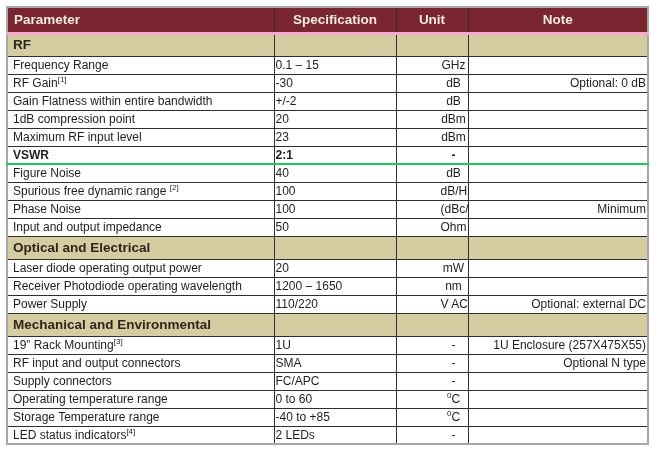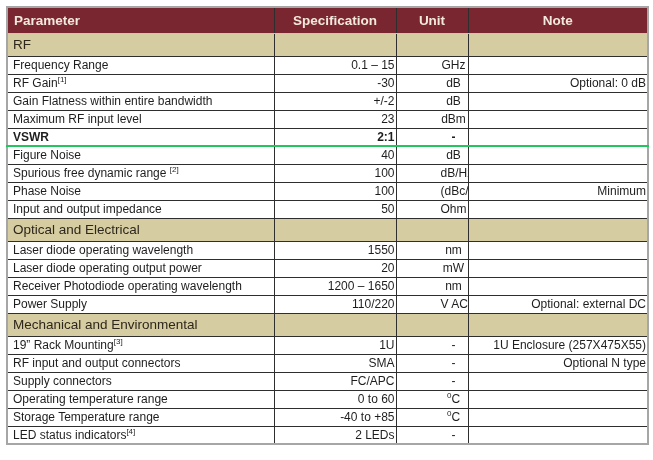--- a/index.html
+++ b/index.html
@@ -29,34 +29,34 @@
     border:1px solid var(--border-inner);
     overflow:hidden;white-space:nowrap;
     line-height:1;
     vertical-align:middle;
   }
   thead th{
     background:var(--header-bg);
     color:var(--header-text);
     font-size:13.5px;font-weight:bold;
     height:26px;text-align:center;
-    border-bottom:1px solid #f9a8d4;
+    border-bottom:3px solid #f9a8d4;
   }
   thead th.col-parameter{text-align:left;padding-left:6px;}
   tr.section-row td{
     background:var(--section-bg);
     color:var(--section-text);
-    font-size:13.5px;font-weight:normal;
+    font-size:13.5px;font-weight:bold;
     height:23px;
   }
   tr.section-row td.section-title{padding-left:5px;}
   tbody tr.data-row{height:18px;}
   tbody tr.data-row td{font-size:12px;}
   td.cell-param{text-align:left;padding-left:5px;}
-  td.cell-spec{text-align:right;}
+  td.cell-spec{text-align:left;}
   td.cell-unit{text-align:center;padding-left:44px;}
   td.cell-note{text-align:right;padding-left:6px;}
   sup{font-size:8px;line-height:0;}
   tr.divider-below td{border-bottom:2px solid #22c55e;font-weight:bold;}
 </style>
 </head>
 <body>
 
 <div class="page">
   <table class="spec-table">
@@ -93,20 +93,26 @@
           <td class="cell-unit">dB</td>
           <td class="cell-note">Optional: 0 dB</td>
         </tr>
         <tr class="data-row">
           <td class="cell-param">Gain Flatness within entire bandwidth</td>
           <td class="cell-spec">+/-2</td>
           <td class="cell-unit">dB</td>
           <td class="cell-note"></td>
         </tr>
         <tr class="data-row">
+          <td class="cell-param">1dB compression point</td>
+          <td class="cell-spec">20</td>
+          <td class="cell-unit">dBm</td>
+          <td class="cell-note"></td>
+        </tr>
+        <tr class="data-row">
           <td class="cell-param">Maximum RF input level</td>
           <td class="cell-spec">23</td>
           <td class="cell-unit">dBm</td>
           <td class="cell-note"></td>
         </tr>
         <tr class="data-row divider-below">
           <td class="cell-param">VSWR</td>
           <td class="cell-spec">2:1</td>
           <td class="cell-unit">-</td>
           <td class="cell-note"></td>
@@ -133,26 +139,20 @@
           <td class="cell-param">Input and output impedance</td>
           <td class="cell-spec">50</td>
           <td class="cell-unit">Ohm</td>
           <td class="cell-note"></td>
         </tr>
         <tr class="section-row">
           <td class="section-title">Optical and Electrical</td>
           <td></td>
           <td></td>
           <td></td>
-        </tr>
-        <tr class="data-row">
-          <td class="cell-param">Laser diode operating wavelength</td>
-          <td class="cell-spec">1550</td>
-          <td class="cell-unit">nm</td>
-          <td class="cell-note"></td>
         </tr>
         <tr class="data-row">
           <td class="cell-param">Laser diode operating output power</td>
           <td class="cell-spec">20</td>
           <td class="cell-unit">mW</td>
           <td class="cell-note"></td>
         </tr>
         <tr class="data-row">
           <td class="cell-param">Receiver Photodiode operating wavelength</td>
           <td class="cell-spec">1200 – 1650</td>

